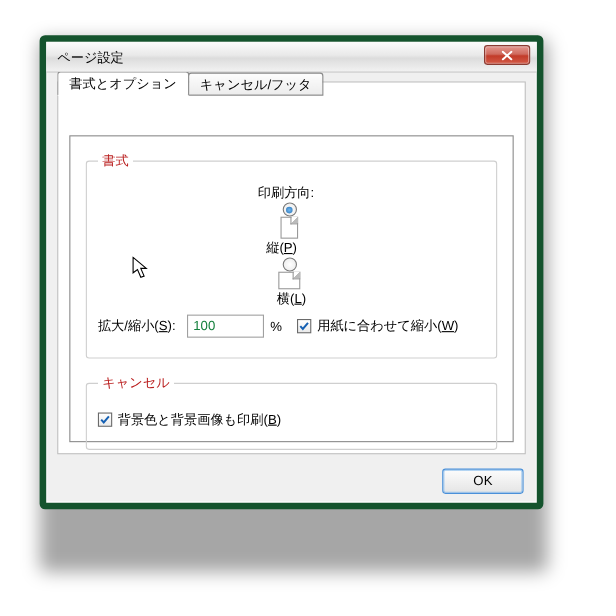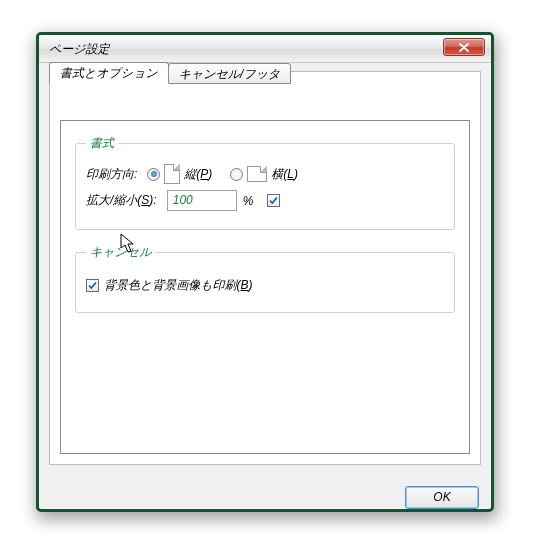--- a/index.html
+++ b/index.html
@@ -16,27 +16,26 @@
     position: absolute;
     left: 36px; top: 36px;
     width: 462px; height: 484px;
     background: rgba(0,0,0,0.35);
     filter: blur(8px);
     border-radius: 6px;
   }
   .dialog {
     position: absolute;
     left: 36px; top: 32px;
-    width: 458px; height: 480px;
+    width: 458px; height: 431px;
     background: #f0f0f0;
-    border: 3px solid #14532d;
+    border: 6px solid #14532d;
     border-radius: 5px;
     box-shadow: 0 0 0 1px #fff inset;
     overflow: hidden;
-    font-style: italic;
   }
   .titlebar {
     height: 28px;
     background: linear-gradient(#fcfcfc, #e9e9e9 45%, #dcdcdc 55%, #f2f2f2);
     border-bottom: 1px solid #c9c9c9;
     position: relative;
     padding-left: 10px;
     line-height: 28px;
     color: #000;
     font-size: 12px;
@@ -98,24 +97,24 @@
     padding: 14px 14px;
   }
   fieldset {
     border: 1px solid #cfcfcf;
     border-radius: 3px;
     margin: 0 0 14px 0;
     padding: 10px 10px 12px 10px;
   }
   legend {
     padding: 0 4px;
-    color: #15803d;
+    color: #b91c1c;
   }
   .row { display: flex; align-items: center; margin: 6px 0; }
-  .row.first { margin-top: 2px; }
+  .row.first { margin-top: 2px;  flex-direction: column;}
   .lbl { margin-right: 10px; }
   .radio {
     width: 13px; height: 13px;
     border: 1px solid #7a7a7a;
     border-radius: 50%;
     background: radial-gradient(#fff, #e8e8e8);
     margin-right: 4px;
     display: inline-flex; align-items: center; justify-content: center;
   }
   .radio.checked::after {
@@ -159,21 +158,21 @@
   .chk svg { display:none; }
   .cursor {
     position: absolute;
     left: 120px; top: 233px;
     pointer-events: none;
     z-index: 50;
   }
   .footer {
     position: absolute;
     left: 0; right: 0; bottom: 0; height: 40px;
-    display: flex; align-items: flex-end; justify-content: flex-end;
+    display: flex; align-items: center; justify-content: flex-end;
     padding-right: 12px; gap: 6px;
   }
   .btn {
     min-width: 74px; height: 23px;
     border: 1px solid #8a8a8a;
     border-radius: 3px;
     background: linear-gradient(#fcfcfc,#e5e5e5);
     line-height: 21px;
     text-align: center;
     padding: 0 10px;
@@ -236,20 +235,23 @@
             <span>拡大/縮小(</span><span class="u">S</span><span>):</span>
           </span>
           <span class="numinput">100</span>
           <span class="pct">%</span>
 
           <span class="chk checked">
             <svg width="11" height="11" viewBox="0 0 11 11">
                 <path d="M2 5.5 L4.3 8 L9 2.5" stroke="#1560b3" stroke-width="1.8" fill="none"></path>
               </svg>
           </span>
+          <span>
+            <span>用紙に合わせて縮小(</span><span class="u">W</span><span>)</span>
+          </span>
         </div>
       </fieldset>
 
       <fieldset>
         <legend>キャンセル</legend>
         <div class="row">
           <span class="chk checked">
             <svg width="11" height="11" viewBox="0 0 11 11">
                 <path d="M2 5.5 L4.3 8 L9 2.5" stroke="#1560b3" stroke-width="1.8" fill="none"></path>
               </svg>

